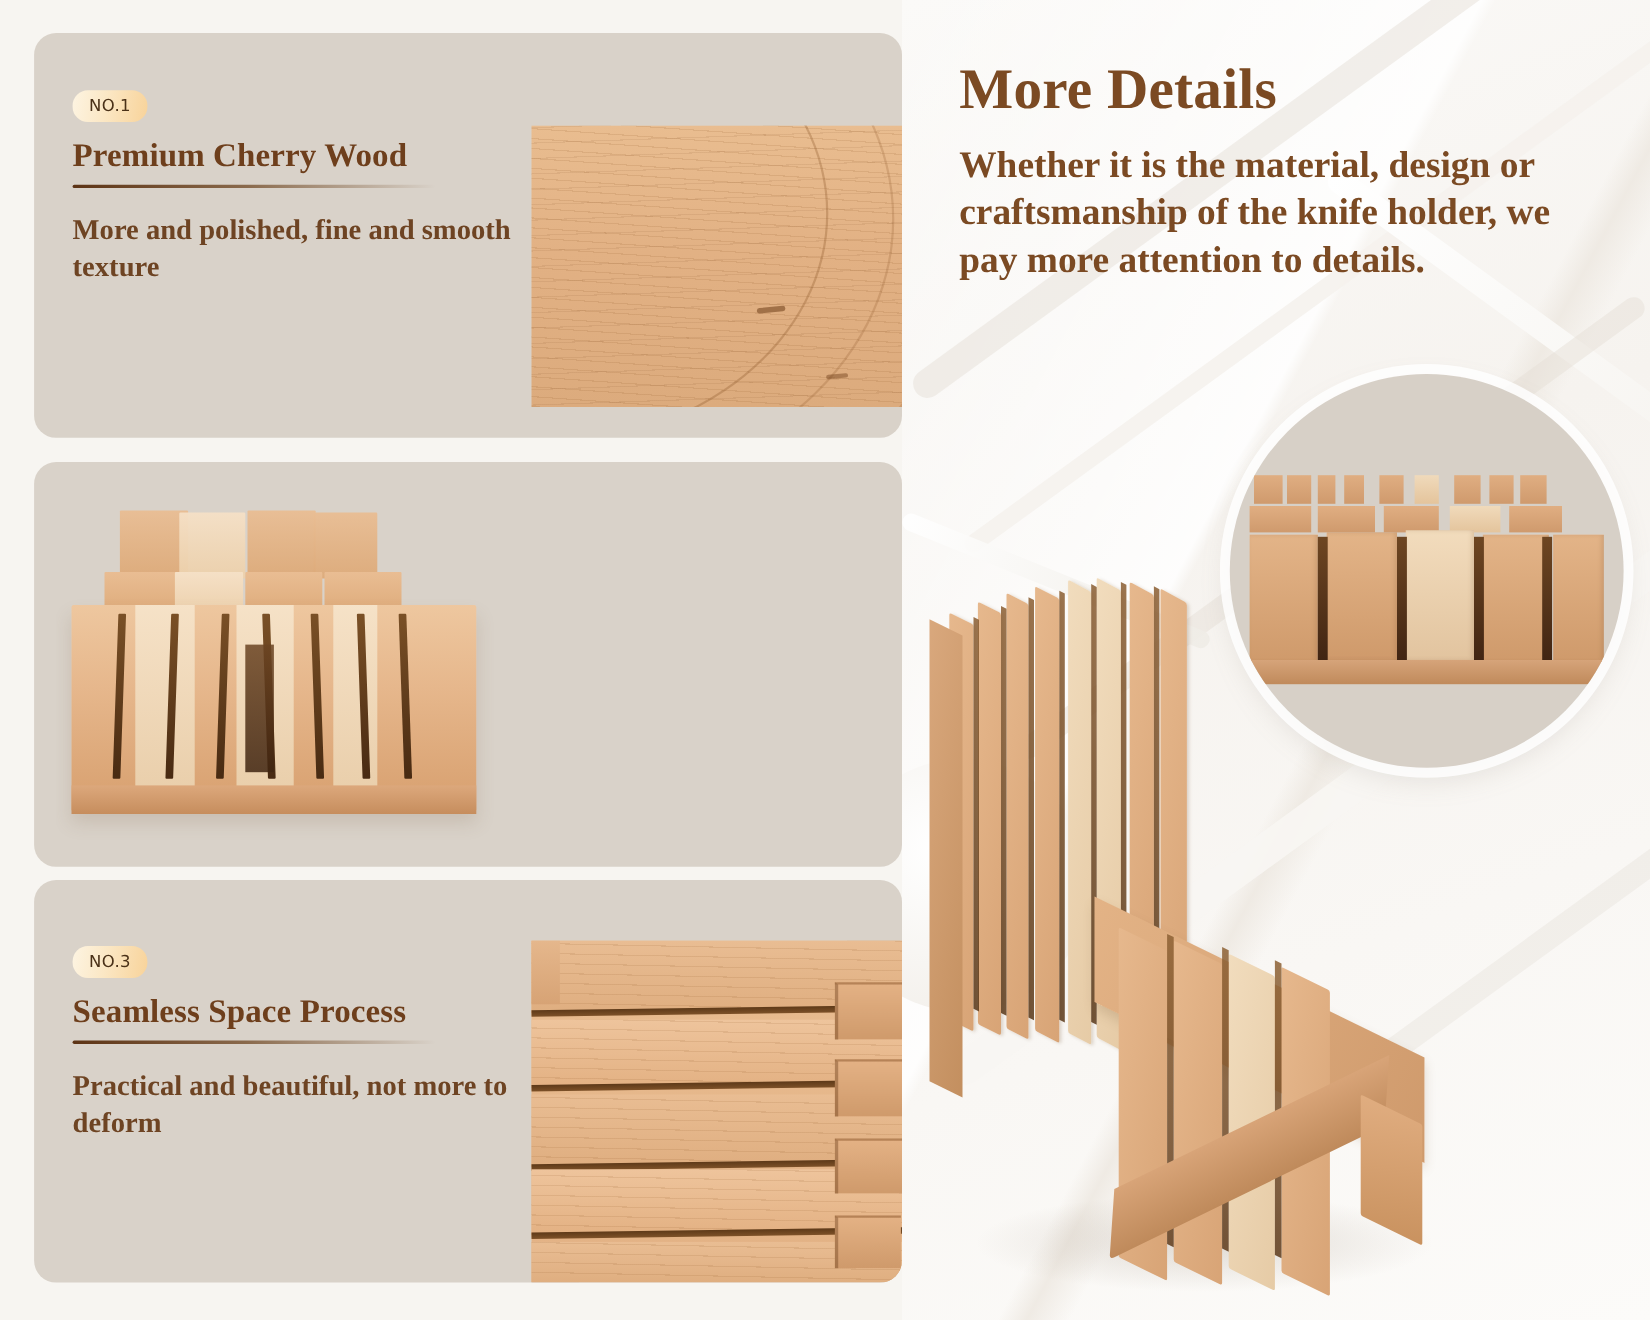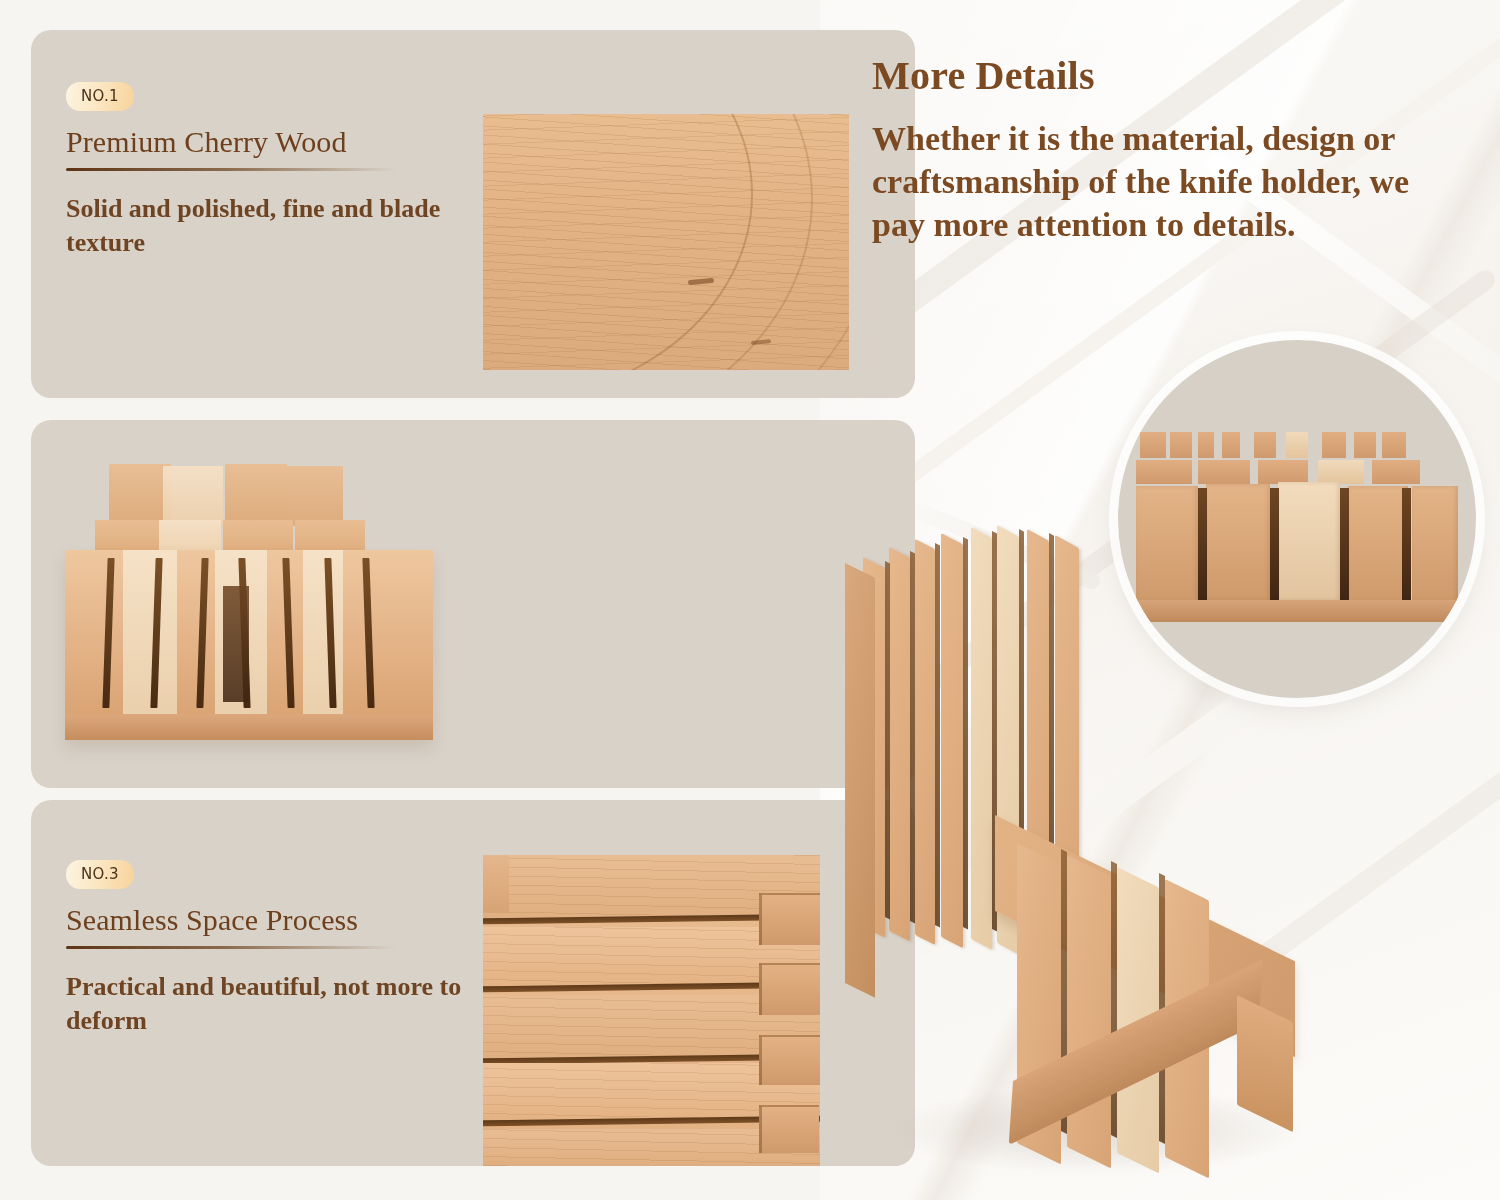--- a/index.html
+++ b/index.html
@@ -27,21 +27,21 @@
   .s5{ left:120px; top:905px; width:760px; height:22px; background:rgba(230,225,217,.40); }
   .scene-plate{ position:absolute; left:-60px; top:690px; width:230px; height:230px;
       border-radius:50%; background:radial-gradient(circle at 40% 35%, #ffffff, #f0ece6); }
   .scene-fork{ position:absolute; left:-10px; top:520px; width:300px; height:16px;
       background:linear-gradient(90deg,#ffffff,#efece6); border-radius:8px; transform:rotate(22deg); opacity:.9;}
   .scene-rail{ position:absolute; left:330px; top:330px; width:620px; height:22px;
       background:linear-gradient(90deg,#ffffff,#f2efe9); border-radius:12px; transform:rotate(36deg); }
 
   
   .card{
-    position:absolute; left:31px; width:884px;
+    position:absolute; left:31px; width:789px;
     background:#d9d2c9; border-radius:20px; overflow:hidden;
   }
   #card-1{ top:30px;  height:368px; }
   #card-2{ top:420px; height:368px; }
   #card-3{ top:800px; height:366px; }
 
   .card-inner{ position:relative; width:100%; height:100%; }
 
   .copy{ position:absolute; }
   #card-1 .copy{ left:35px; top:52px; width:400px; }
@@ -52,21 +52,21 @@
     display:inline-block;
     padding:5px 15px 6px;
     border-radius:14px;
     font-family:"DejaVu Sans", sans-serif;
     font-size:15px; letter-spacing:.3px;
     color:#4a3118;
     background:linear-gradient(100deg,#fdf4e2 0%, #fbe7c4 45%, #f8d39a 100%);
   }
   .heading{
     margin-top:14px;
-    font-size:30px; font-weight:normal; color:#6e3f1c;
+    font-size:30px; font-weight:bold; color:#6e3f1c;
     letter-spacing:.1px; white-space:nowrap;
   }
   #card-2 .heading{ font-size:29px; }
   .rule{
     margin-top:9px; height:3px; width:330px;
     background:linear-gradient(90deg,#5d3415 0%, #8a6a4c 48%, rgba(217,210,201,0) 100%);
     border-radius:2px;
   }
   #card-2 .rule{ width:340px; }
   .sub{
@@ -101,21 +101,21 @@
   .knot2{ position:absolute; left:268px; top:226px; width:20px; height:4px;
      background:rgba(110,62,24,.45); border-radius:3px; transform:rotate(-5deg); }
 
   
   .joint{ width:100%; height:100%;
     background:linear-gradient(180deg,#e9bd91,#e2b184);
     position:relative; }
 
   
   .headline{ position:absolute; left:872px; top:56px; width:560px; }
-  .h-title{ font-size:40px; font-weight:bold; color:#7b4a23; line-height:1; letter-spacing:.2px;}
+  .h-title{ font-size:52px; font-weight:bold; color:#7b4a23; line-height:1; letter-spacing:.2px;}
   .h-sub{ margin-top:22px; font-size:34px; line-height:1.26; color:#7b4a23; font-weight:bold; }
 
   
   .circle-inset{
     position:absolute; left:1118px; top:340px; width:358px; height:358px;
     border-radius:50%; background:#d7d0c7; overflow:hidden;
     box-shadow:0 0 0 9px rgba(255,255,255,.82), 0 10px 26px rgba(150,140,128,.22);
   }
   .ci-stage{ position:absolute; left:18px; top:92px; width:322px; height:190px; }
 
@@ -138,21 +138,21 @@
   <div class="scene-plate"></div>
   <div class="scene-stripe s5"></div>
 </div>
 
 <div class="card" id="card-1">
   <div class="card-inner">
     <div class="copy">
       <span class="badge">NO.1</span>
       <div class="heading">Premium Cherry Wood</div>
       <div class="rule"></div>
-      <div class="sub">Solid and polished, fine and blade texture</div>
+      <div class="sub">More and polished, fine and smooth texture</div>
     </div>
     <div class="photo" id="pane-1">
       <div class="grain">
         <div class="arc a1"></div>
         <div class="arc a2"></div>
         <div class="arc a3"></div>
         <div class="arc a4"></div>
         <div class="arc a5"></div>
         <div class="arc a6"></div>
         <div class="knot"></div>

